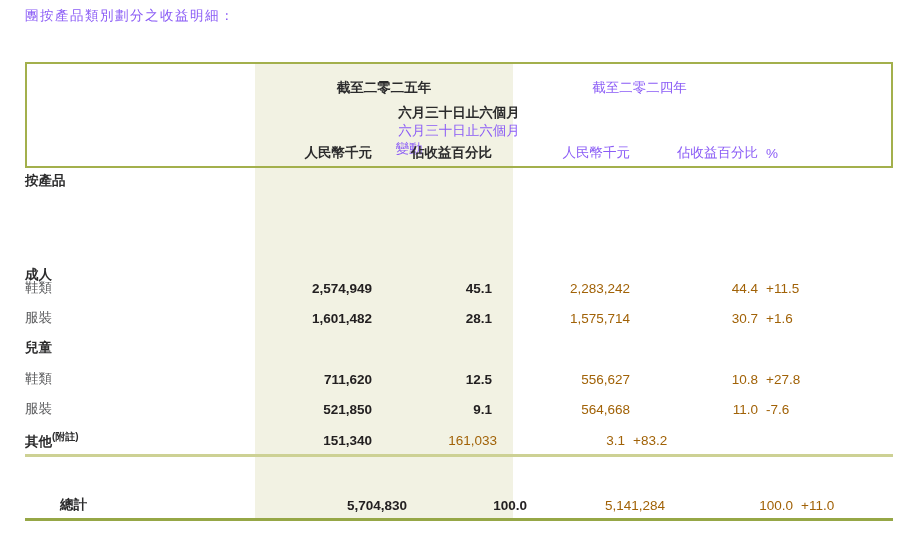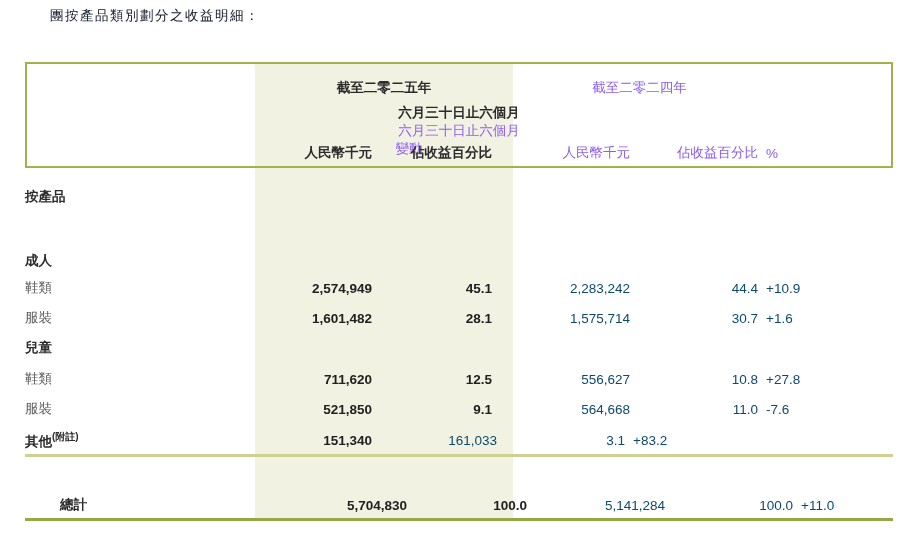--- a/index.html
+++ b/index.html
@@ -4,22 +4,21 @@
 <style>
   html,body { margin:0; padding:0; }
   body { background:#ffffff; }
   .page {
     position:relative; width:911px; height:535px; background:#ffffff;
     font-family:"Liberation Sans","DejaVu Sans",sans-serif; overflow:hidden;
     color:#58595b;
   }
   .title {
     position:absolute; left:25px; top:7px; font-size:13.5px; letter-spacing:1.5px;
-    color:#0f172a;
-    margin-left:25px;
+    color:#8b5cf6;
   }
   .table { position:absolute; left:25px; top:62px; width:868px; height:459px; }
   .col-highlight {
     position:absolute; left:230px; top:0; width:258px; height:456px;
     background:#f2f2e3;
   }
   .header-box {
     position:absolute; left:0; top:0; width:868px; height:106px;
     border:2px solid #a3b04c; box-sizing:border-box;
   }
@@ -32,21 +31,21 @@
   .c2 { width:125px; text-align:right; padding-right:8px; }
   .c3 { width:133px; text-align:right; padding-right:21px; }
   .c4 { width:125px; text-align:right; padding-right:8px; }
   .c5 { width:128px; text-align:right; padding-right:8px; }
   .c6 { width:127px; text-align:left; padding-right:23px; }
   .span2025 { width:258px; text-align:center; }
   .span2024 { width:253px; text-align:center; }
   .bold { font-weight:bold; color:#2b2b2c; }
   .gray { color:#8b5cf6; }
   .val25 { font-weight:bold; color:#232021; }
-  .val24 { color:#0c4a6e; }
+  .val24 { color:#a16207; }
   .sep-light { position:absolute; left:0; width:868px; height:3px; background:#cdd194; }
   .sep-dark  { position:absolute; left:0; width:868px; height:3px; background:#96a746; }
   sup.note { font-size:10px; font-weight:bold; color:#2b2b2c; letter-spacing:0; }
 </style>
 </head>
 <body>
 
 <div class="page">
 
   <div class="title">團按產品類別劃分之收益明細：</div>
@@ -72,35 +71,35 @@
 
     <div class="row" style="top:76px;">
       <span class="c1"></span>
       <span class="c2 bold">人民幣千元</span>
       <span class="c3 bold">佔收益百分比</span>
       <span class="c4 gray">人民幣千元</span>
       <span class="c5 gray">佔收益百分比</span>
       <span class="c6 gray">%</span>
     </div>
 
-    <div class="row" style="top:120px;">
+    <div class="row" style="top:104px;">
       <span class="c1 bold">按產品</span>
     </div>
 
-    <div class="row" style="top:184px;">
+    <div class="row" style="top:198px;">
       <span class="c1 bold">成人</span>
     </div>
 
     <div class="row" style="top:211px;">
       <span class="c1">鞋類</span>
       <span class="c2 val25">2,574,949</span>
       <span class="c3 val25">45.1</span>
       <span class="c4 val24">2,283,242</span>
       <span class="c5 val24">44.4</span>
-      <span class="c6 val24">+10.9</span>
+      <span class="c6 val24">+11.5</span>
     </div>
 
     <div class="row" style="top:241px;">
       <span class="c1">服裝</span>
       <span class="c2 val25">1,601,482</span>
       <span class="c3 val25">28.1</span>
       <span class="c4 val24">1,575,714</span>
       <span class="c5 val24">30.7</span>
       <span class="c6 val24">+1.6</span>
     </div>

